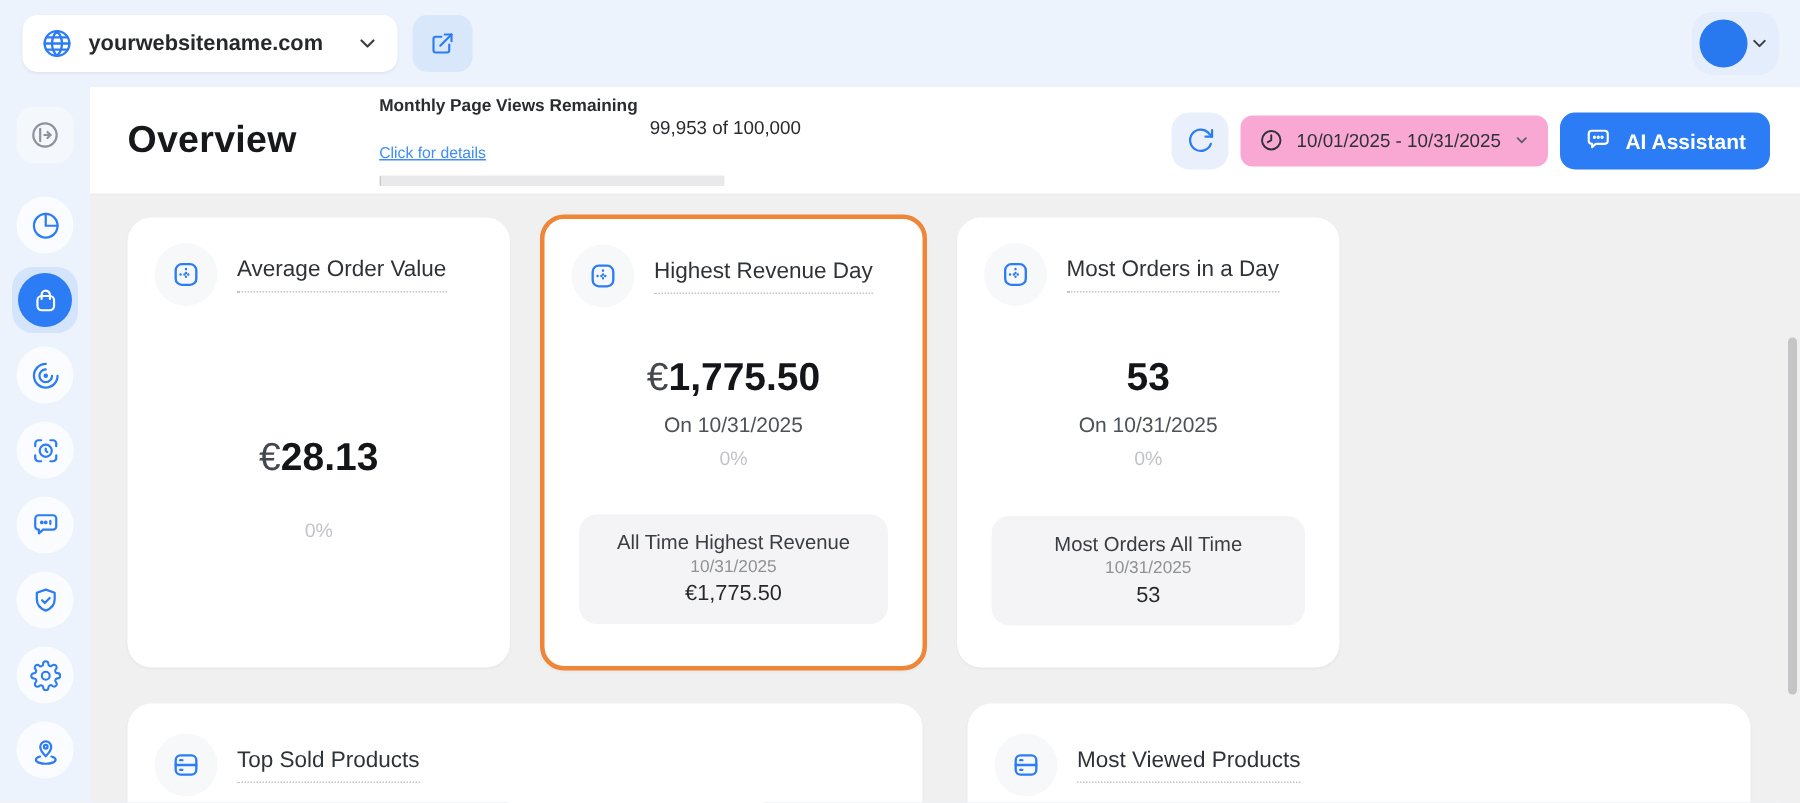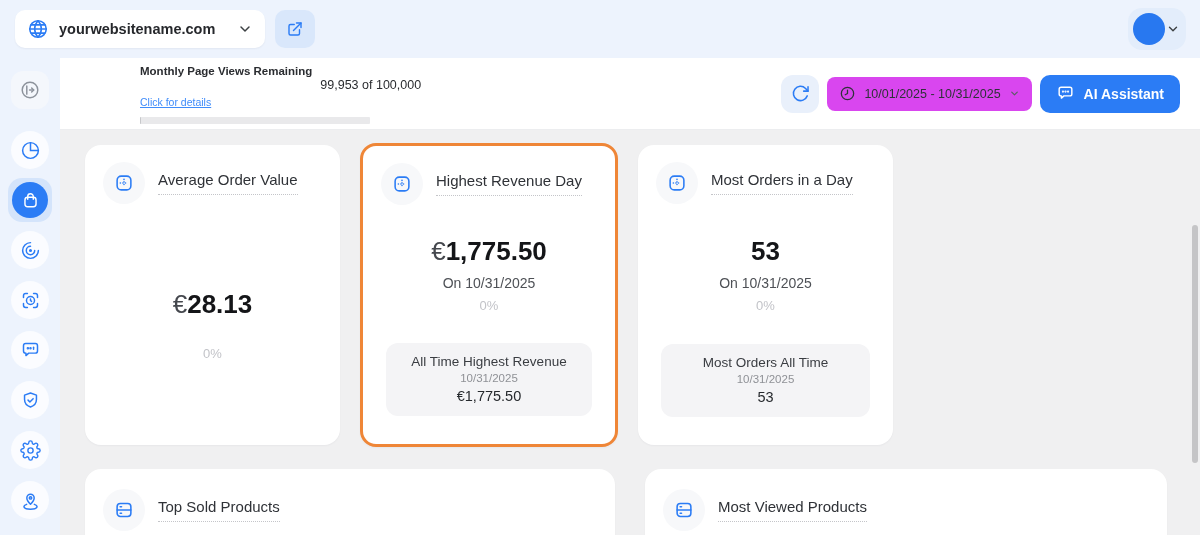--- a/index.html
+++ b/index.html
@@ -41,21 +41,21 @@
   .quota { margin-left:55px; }
   .quota-row1 { display:flex; align-items:flex-end;text-align:right; }
   .quota-label { font-size:11.5px; font-weight:700; color:#2a2c30; }
   .quota-value { font-size:12.5px; color:#2a2c30; margin-left:8px; position:relative; top:15px; }
   .quota-link { display:inline-block; font-size:10.5px; color:#3f8cfa; text-decoration:underline; margin-top:19px; cursor:pointer; }
   .progress-track { width:230px; height:7px; background:#e9e9eb; border-radius:1px; margin-top:7px; overflow:hidden; }
   .progress-fill { height:100%; width:1px; background:#c7c8cb; }
   .hd-spacer { flex:1; }
   .refresh-btn { width:38px; height:38px; border:none; border-radius:12px; background:#e9f0fb; color:#2b7cf5;
     display:flex; align-items:center; justify-content:center; cursor:pointer; }
-  .date-pill { height:34px; margin-left:8px; background:#d946ef; border-radius:8px; display:flex; align-items:center;
+  .date-pill { height:34px; margin-left:8px; background:#f9a8d4; border-radius:8px; display:flex; align-items:center;
     gap:8px; padding:0 12px; cursor:pointer; }
   .date-text { font-size:12.5px; color:#2e3238; }
   .ai-btn { height:38px; margin-left:8px; background:#2b7cf5; color:#fff; border:none; border-radius:10px;
     display:flex; align-items:center; gap:9px; padding:0 16px; font-size:14px; font-weight:600; cursor:pointer;
     font-family:"Liberation Sans", sans-serif;justify-content:flex-end; }
 
   
   .content { flex:1; background:#f0f0f1; position:relative; padding:15px 0 0 25px; overflow:hidden; }
   .cards-row { display:flex; gap:20px; }
   .card { width:255px; height:300px; background:#fff; border-radius:16px; display:flex; flex-direction:column;
@@ -204,20 +204,21 @@
           <path d="M16.2 9a4.2 4.2 0 1 0-8.4 0c0 3 4.2 7.2 4.2 7.2s4.2-4.2 4.2-7.2z"></path>
             <circle cx="12" cy="9" r="1.4"></circle>
           <path d="M7.6 16.4c-1.9.6-3.1 1.5-3.1 2.5 0 1.7 3.4 3 7.5 3s7.5-1.3 7.5-3c0-1-1.2-1.9-3.1-2.5"></path>
         </svg>
       </span>
     </div>
   </div>
 
   <div class="main">
     <div class="header">
+      <div class="page-title">Overview</div>
 
       <div class="quota">
         <div class="quota-row1">
           <span class="quota-label">Monthly Page Views Remaining</span>
           <span class="quota-value">99,953 of 100,000</span>
         </div>
         <span class="quota-link">Click for details</span>
         <div class="progress-track">
           <div class="progress-fill"></div>
         </div>

